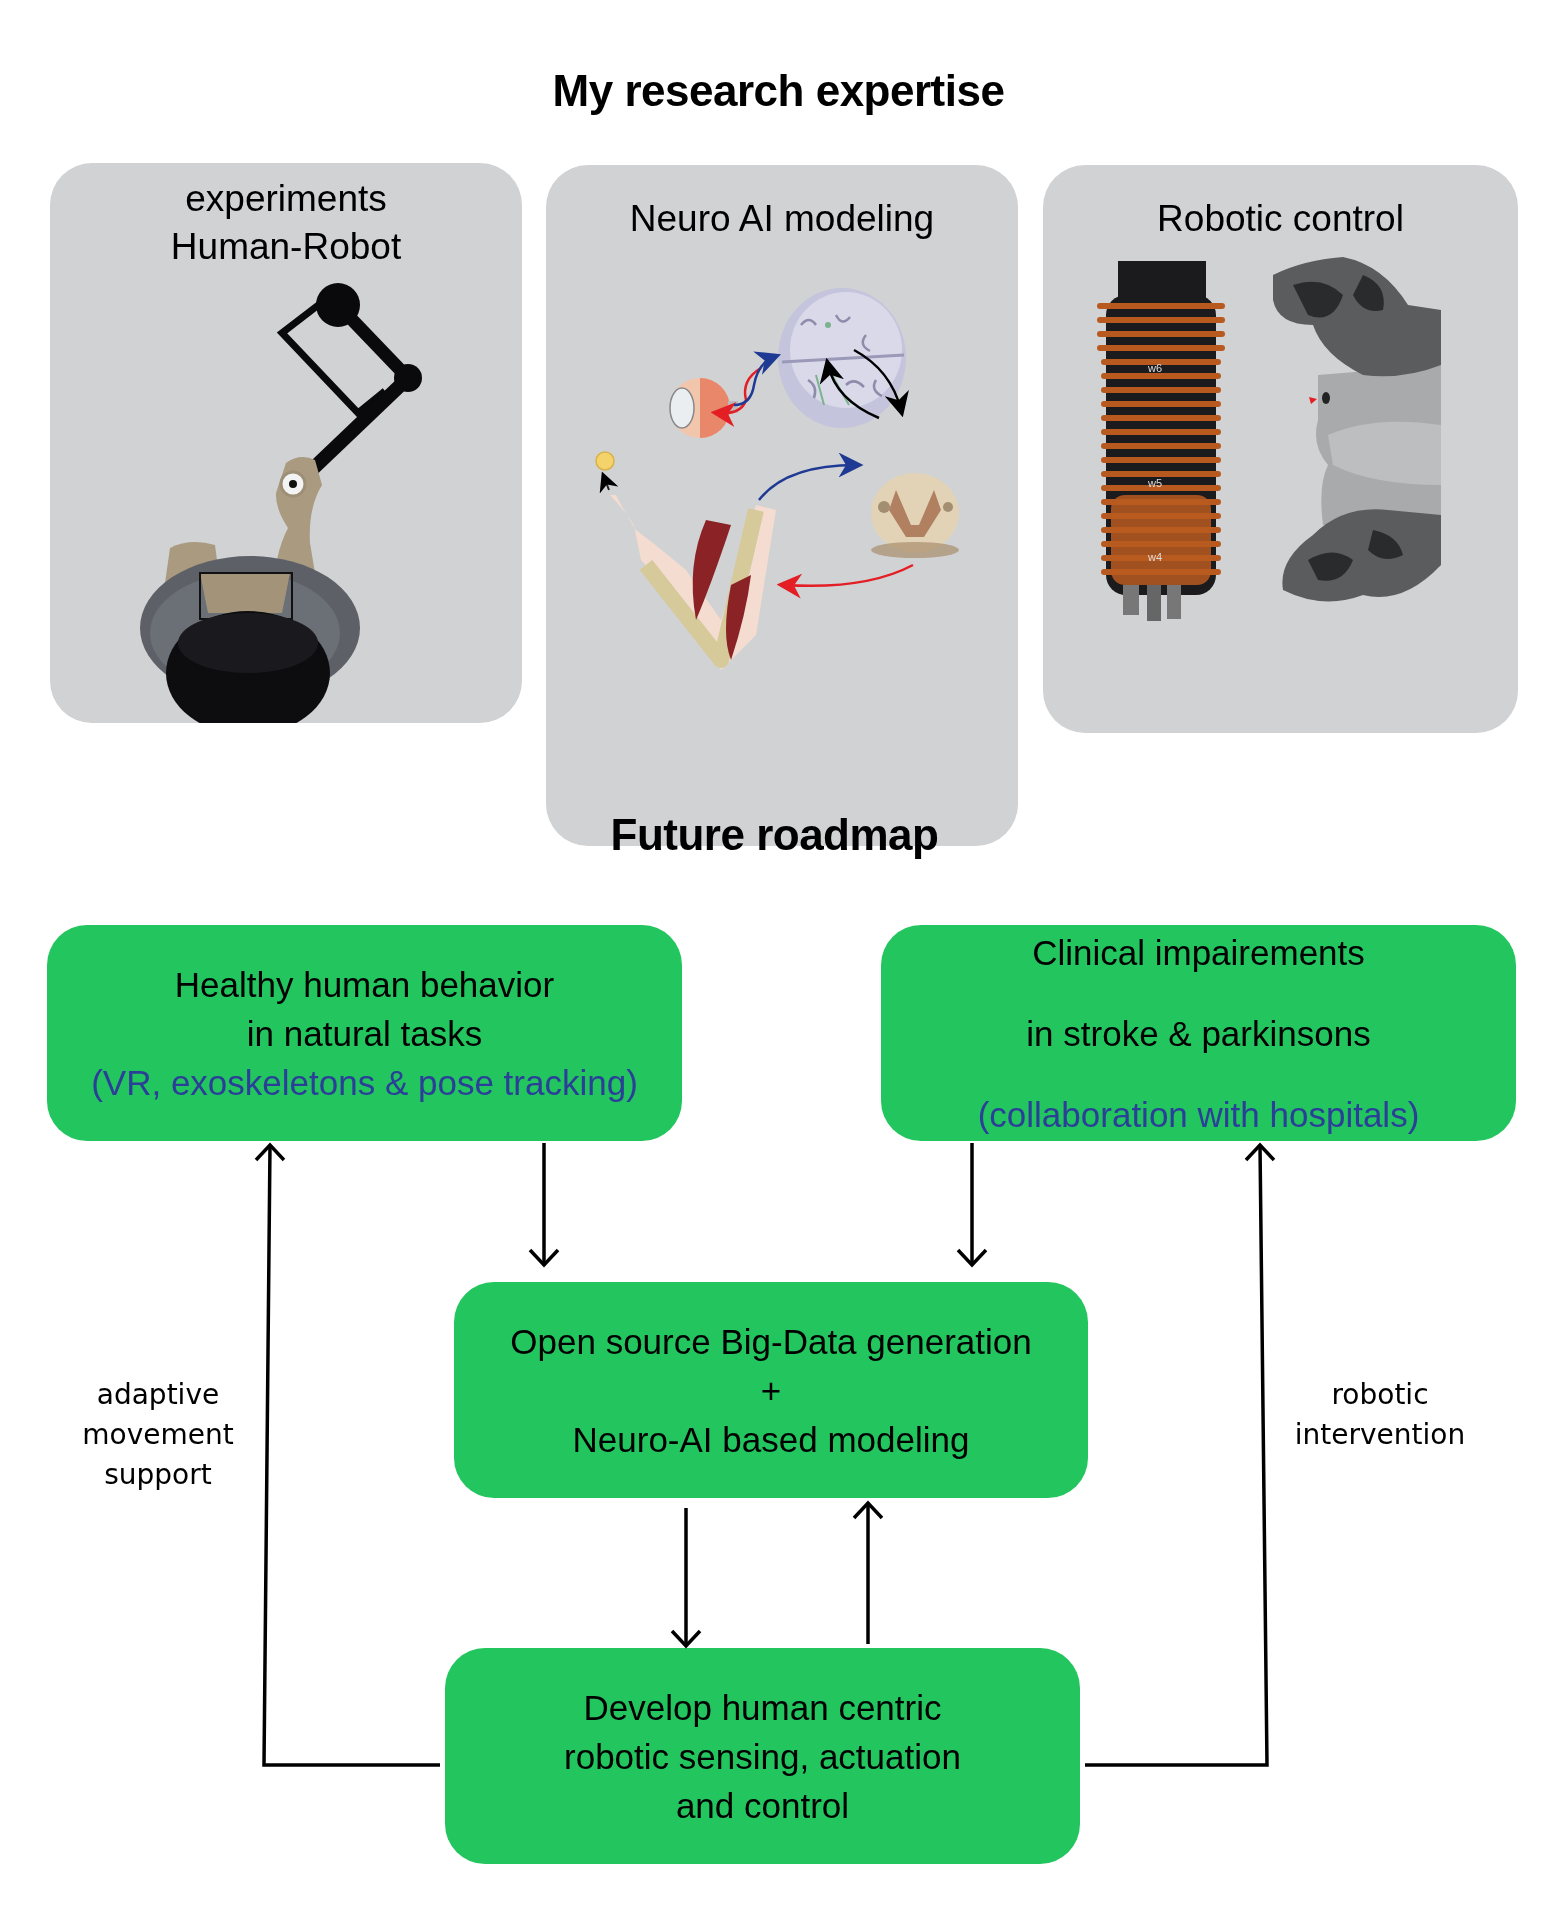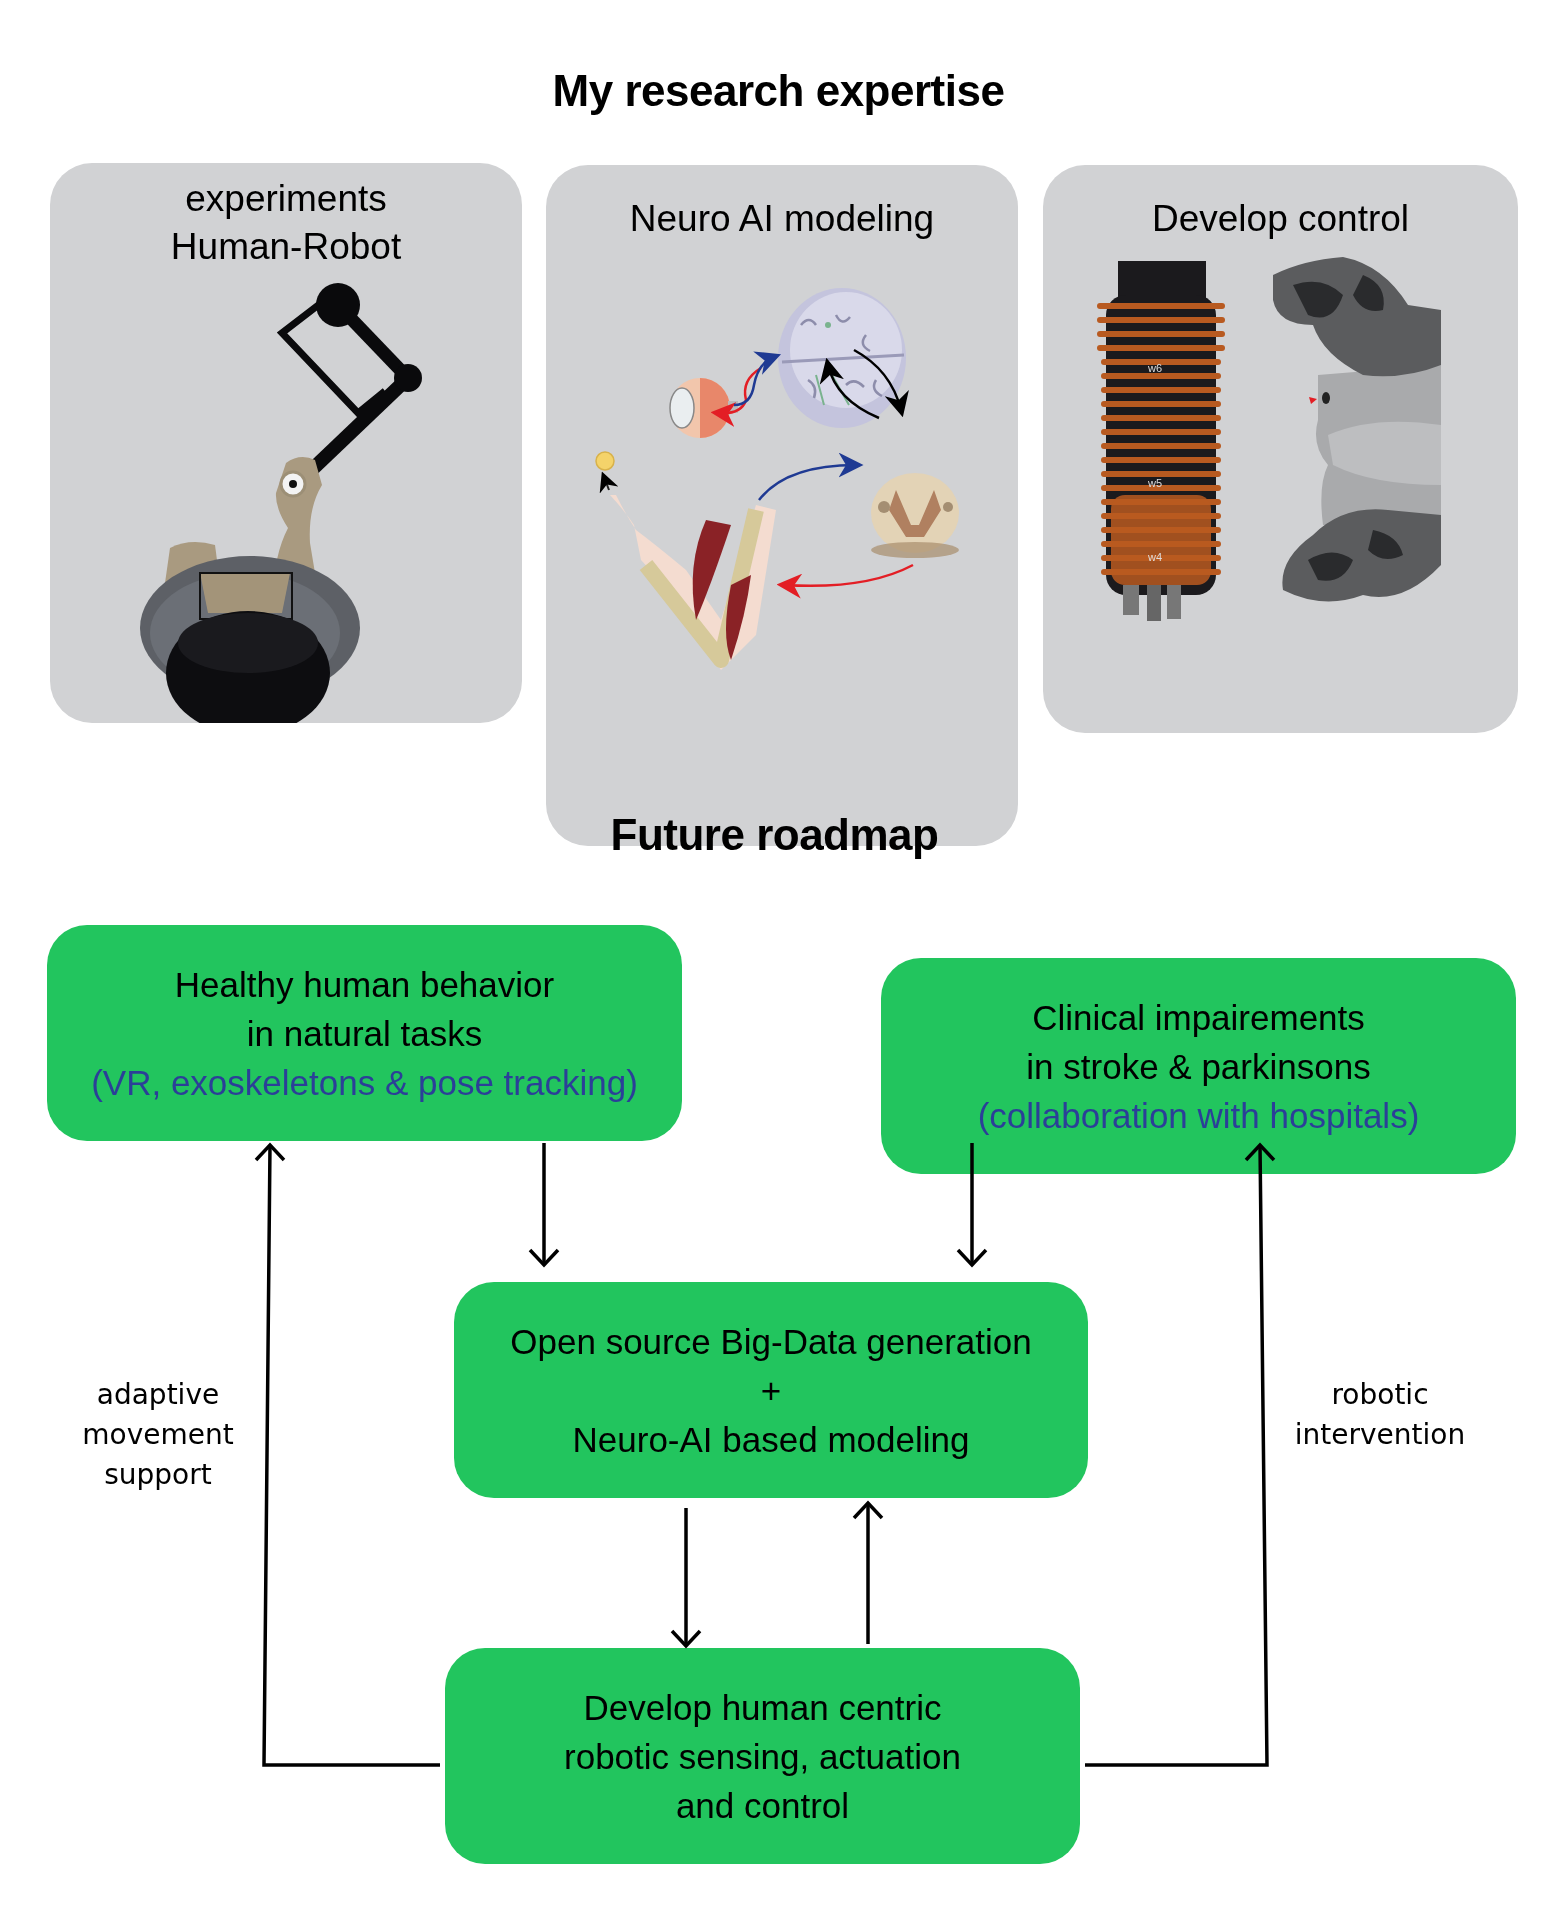--- a/index.html
+++ b/index.html
@@ -112,21 +112,21 @@
     <path d="M188,240 Q205,240 208,220 Q212,198 228,192" fill="none" stroke="#1f3a93" stroke-width="2.5" marker-end="url(#ahBlue)"></path>
     <path d="M308,185 Q345,205 355,245" fill="none" stroke="#000" stroke-width="2.5" marker-end="url(#ahBlack)"></path>
     <path d="M333,253 Q290,235 282,200" fill="none" stroke="#000" stroke-width="2.5" marker-end="url(#ahBlack)"></path>
     <path d="M213,335 Q240,300 310,300" fill="none" stroke="#1f3a93" stroke-width="2.5" marker-end="url(#ahBlue)"></path>
     <path d="M367,400 Q320,425 238,420" fill="none" stroke="#e31e25" stroke-width="2.5" marker-end="url(#ahRed)"></path>
   </svg>
 </div>
 
 <div class="panel" style="left:1043px; top:165px; width:475px; height:568px;">
   <div class="panel-title" style="top:30px;">
-    <div>Develop control</div>
+    <div>Robotic control</div>
   </div>
   <svg width="475" height="568">
     <g>
       <rect x="75" y="96" width="88" height="40" fill="#1b1a1d"></rect>
       <rect x="63" y="130" width="110" height="300" rx="20" fill="#1b1a1d"></rect>
       <g fill="#b85a20" id="robot-rings">
           <rect x="54" y="138" width="128" height="6" rx="3"></rect>
           <rect x="54" y="152" width="128" height="6" rx="3"></rect>
           <rect x="54" y="166" width="128" height="6" rx="3"></rect>
           <rect x="54" y="180" width="128" height="6" rx="3"></rect>
@@ -169,21 +169,21 @@
 </div>
 
 <div id="title-roadmap" class="heading">Future roadmap</div>
 
 <div class="box" style="left:47px; top:925px; width:635px; height:216px;">
   <div>Healthy human behavior</div>
   <div>in natural tasks</div>
   <div class="blue">(VR, exoskeletons &amp; pose tracking)</div>
 </div>
 
-<div class="box" style="left:881px; top:958px; width:635px; height:216px;">
+<div class="box" style="left:881px; top:925px; width:635px; height:216px;gap:32px;">
   <div>Clinical impairements</div>
   <div>in stroke &amp; parkinsons</div>
   <div class="blue">(collaboration with hospitals)</div>
 </div>
 
 <div class="box" style="left:454px; top:1282px; width:634px; height:216px;">
   <div>Open source Big-Data generation</div>
   <div>+</div>
   <div>Neuro-AI based modeling</div>
 </div>

